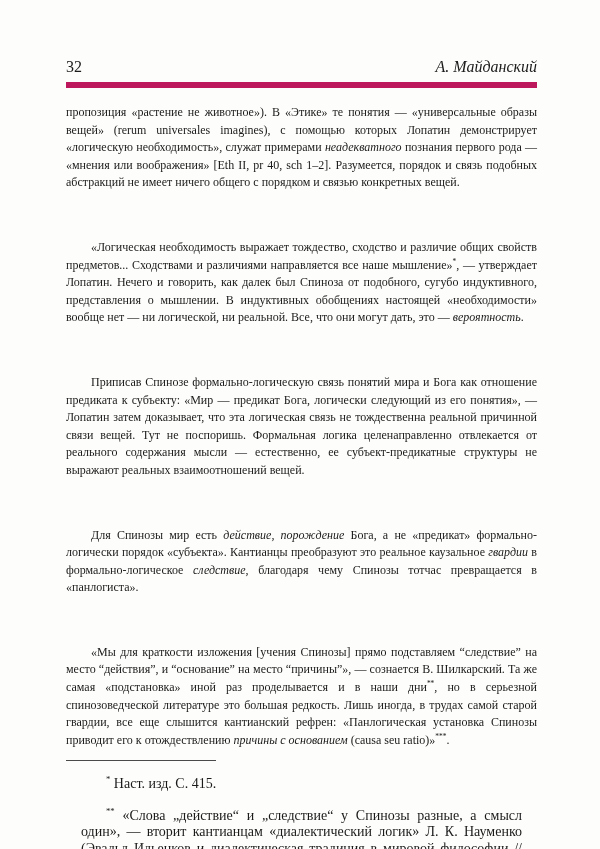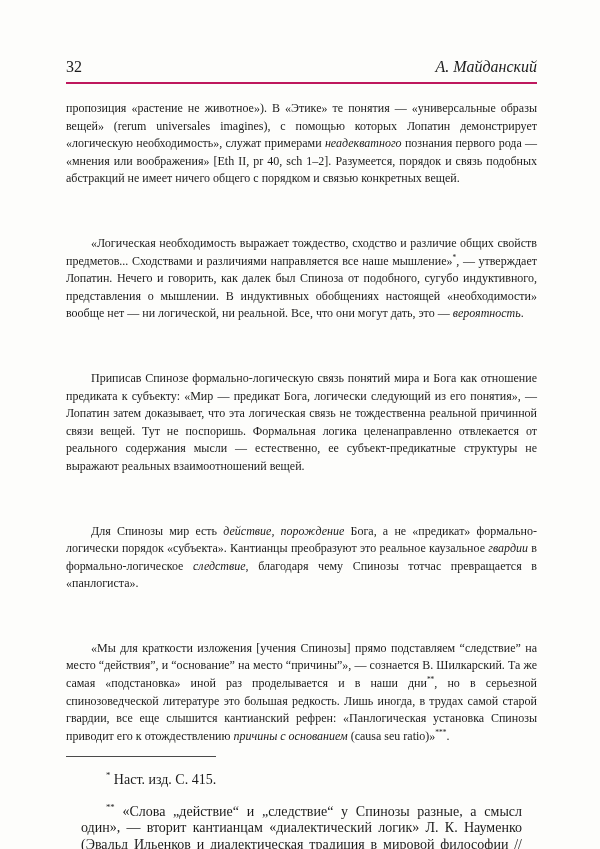--- a/index.html
+++ b/index.html
@@ -17,21 +17,21 @@
     font-family: "Liberation Serif", "DejaVu Serif", serif;
     padding: 58px 63px 36px 66px;
     overflow: hidden;
   }
   .page-header {
     display: flex;
     justify-content: space-between;
     align-items: baseline;
     font-size: 16px;
     padding-bottom: 6px;
-    border-bottom: 2px solid #be185d;
+    border-bottom: 6px solid #be185d;
     margin-bottom: 16px;
   }
   .page-header .author {
     font-style: italic;
   }
   .body-text p {
     margin: 0;
     font-size: 12px;
     line-height: 17.6px;
     text-align: justify;

